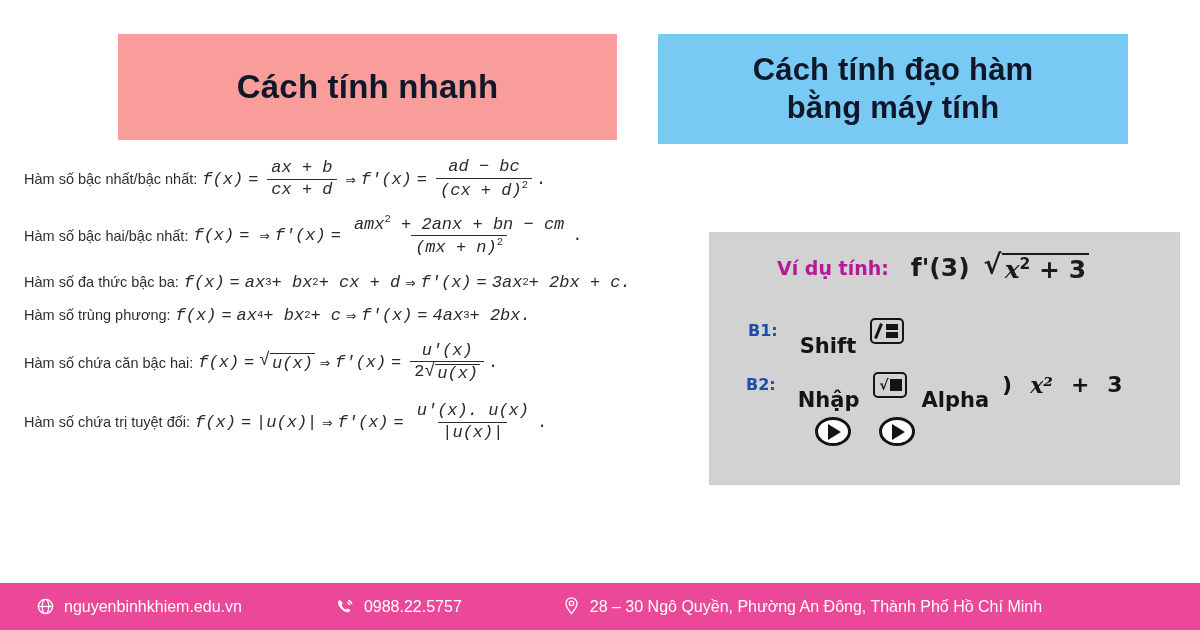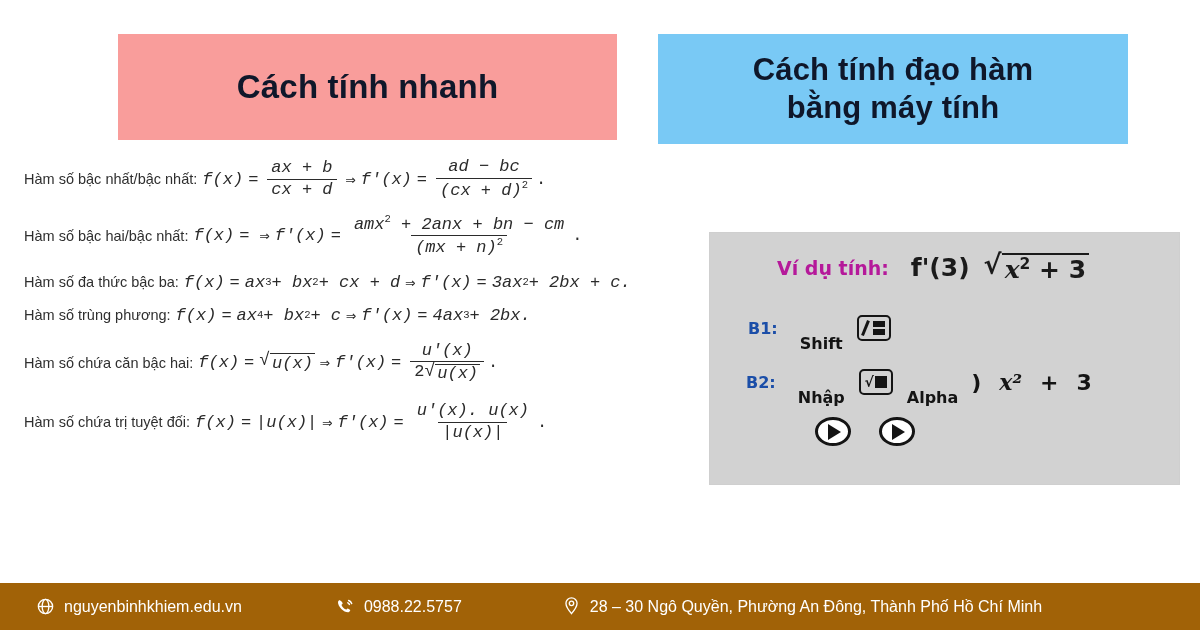--- a/index.html
+++ b/index.html
@@ -100,21 +100,21 @@
   .example-math .sq .bar{border-top:2.4px solid #1b1b1b;padding:0 3px;margin-top:2px;}
 
   #calc-step1{position:absolute;left:38px;top:70px;}
   #calc-step2{position:absolute;left:36px;top:124px;}
   .step-tag{
     color:#1b4ea8;font-weight:bold;font-size:16px;
     font-family:"DejaVu Sans", sans-serif;
     margin-right:22px;
   }
   .step-word{
-    color:#141414;font-weight:bold;font-size:16px;
+    color:#141414;font-weight:bold;font-size:21px;
     font-family:"DejaVu Sans", sans-serif;
     margin-top:31px;
   }
   .keycap{
     display:inline-flex;align-items:center;justify-content:center;
     width:34px;height:26px;
     border:2.5px solid #141414;border-radius:5px;
     background:#d2d2d2;
     margin:0 14px;
     box-sizing:border-box;
@@ -149,21 +149,21 @@
     width:0;height:0;
     border-left:13px solid #141414;
     border-top:8px solid transparent;
     border-bottom:8px solid transparent;
     margin-left:3px;
   }
 
   
   #footer{
     position:absolute;left:0;bottom:0;width:1200px;height:47px;
-    background:#a16207;
+    background:#ec4899;
     display:flex;align-items:center;
     color:#ffffff;
   }
   .fitem{display:flex;align-items:center;font-size:16px;white-space:nowrap;}
   #footer-site{margin-left:36px;}
   #footer-phone{margin-left:93px;}
   #footer-address{margin-left:100px;}
   .ficon{display:inline-flex;align-items:center;justify-content:center;margin-right:9px;}
   .ficon svg{display:block;}
   #footer-topline{

